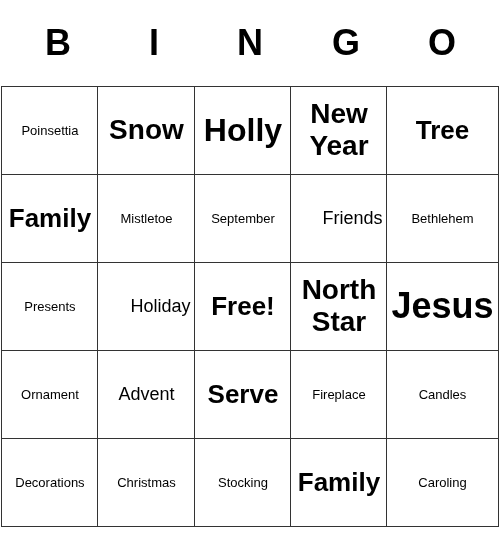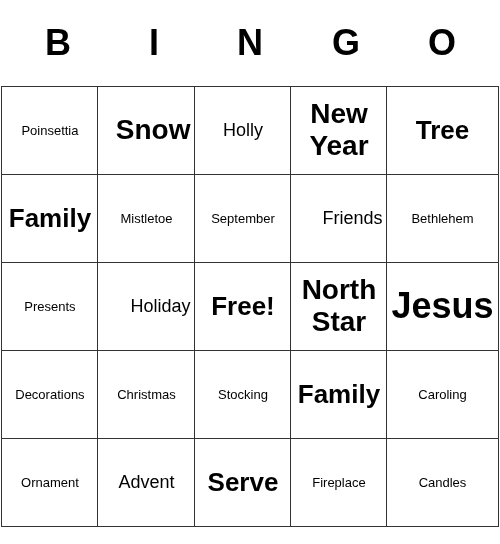--- a/index.html
+++ b/index.html
@@ -65,48 +65,48 @@
       <div class="header-cell">O</div>
     </div>
   <table class="bingo-table">
     <thead>
       <tr>
       </tr>
     </thead>
     <tbody id="bingo-body">
     <tr>
           <td style="font-size: 13px; font-weight: normal;">Poinsettia</td>
-          <td style="font-size: 28px; font-weight: bold; text-align: right;">Snow</td>
-          <td style="font-size: 18px; font-weight: normal; text-align: center;">Holly</td>
+          <td style="font-size: 28px; font-weight: bold;">Snow</td>
+          <td style="font-size: 32px; font-weight: bold; text-align: center;">Holly</td>
           <td style="font-size: 28px; font-weight: bold;">New Year</td>
           <td style="font-size: 26px; font-weight: bold;">Tree</td>
         </tr>
         <tr>
           <td style="font-size: 26px; font-weight: bold;">Family</td>
           <td style="font-size: 13px; font-weight: normal;">Mistletoe</td>
           <td style="font-size: 13px; font-weight: normal;">September</td>
           <td style="font-size: 18px; font-weight: normal; text-align: right;">Friends</td>
           <td style="font-size: 13px; font-weight: normal;">Bethlehem</td>
         </tr>
         <tr>
           <td style="font-size: 13px; font-weight: normal;">Presents</td>
           <td style="font-size: 18px; font-weight: normal; padding-left: 32px;">Holiday</td>
           <td style="font-size: 26px; font-weight: bold;">Free!</td>
           <td style="font-size: 28px; font-weight: bold;">North Star</td>
           <td style="font-size: 36px; font-weight: bold;">Jesus</td>
         </tr>
         <tr>
+          <td style="font-size: 13px; font-weight: normal;">Ornament</td>
+          <td style="font-size: 18px; font-weight: normal;">Advent</td>
+          <td style="font-size: 26px; font-weight: bold;">Serve</td>
+          <td style="font-size: 13px; font-weight: normal;">Fireplace</td>
+          <td style="font-size: 13px; font-weight: normal;">Candles</td>
+        </tr>
+        <tr>
           <td style="font-size: 13px; font-weight: normal;">Decorations</td>
           <td style="font-size: 13px; font-weight: normal;">Christmas</td>
           <td style="font-size: 13px; font-weight: normal;">Stocking</td>
           <td style="font-size: 26px; font-weight: bold;">Family</td>
           <td style="font-size: 13px; font-weight: normal;">Caroling</td>
         </tr>
-        <tr>
-          <td style="font-size: 13px; font-weight: normal;">Ornament</td>
-          <td style="font-size: 18px; font-weight: normal;">Advent</td>
-          <td style="font-size: 26px; font-weight: bold;">Serve</td>
-          <td style="font-size: 13px; font-weight: normal;">Fireplace</td>
-          <td style="font-size: 13px; font-weight: normal;">Candles</td>
-        </tr>
       </tbody>
   </table>
 </div>
 
 </body></html>

